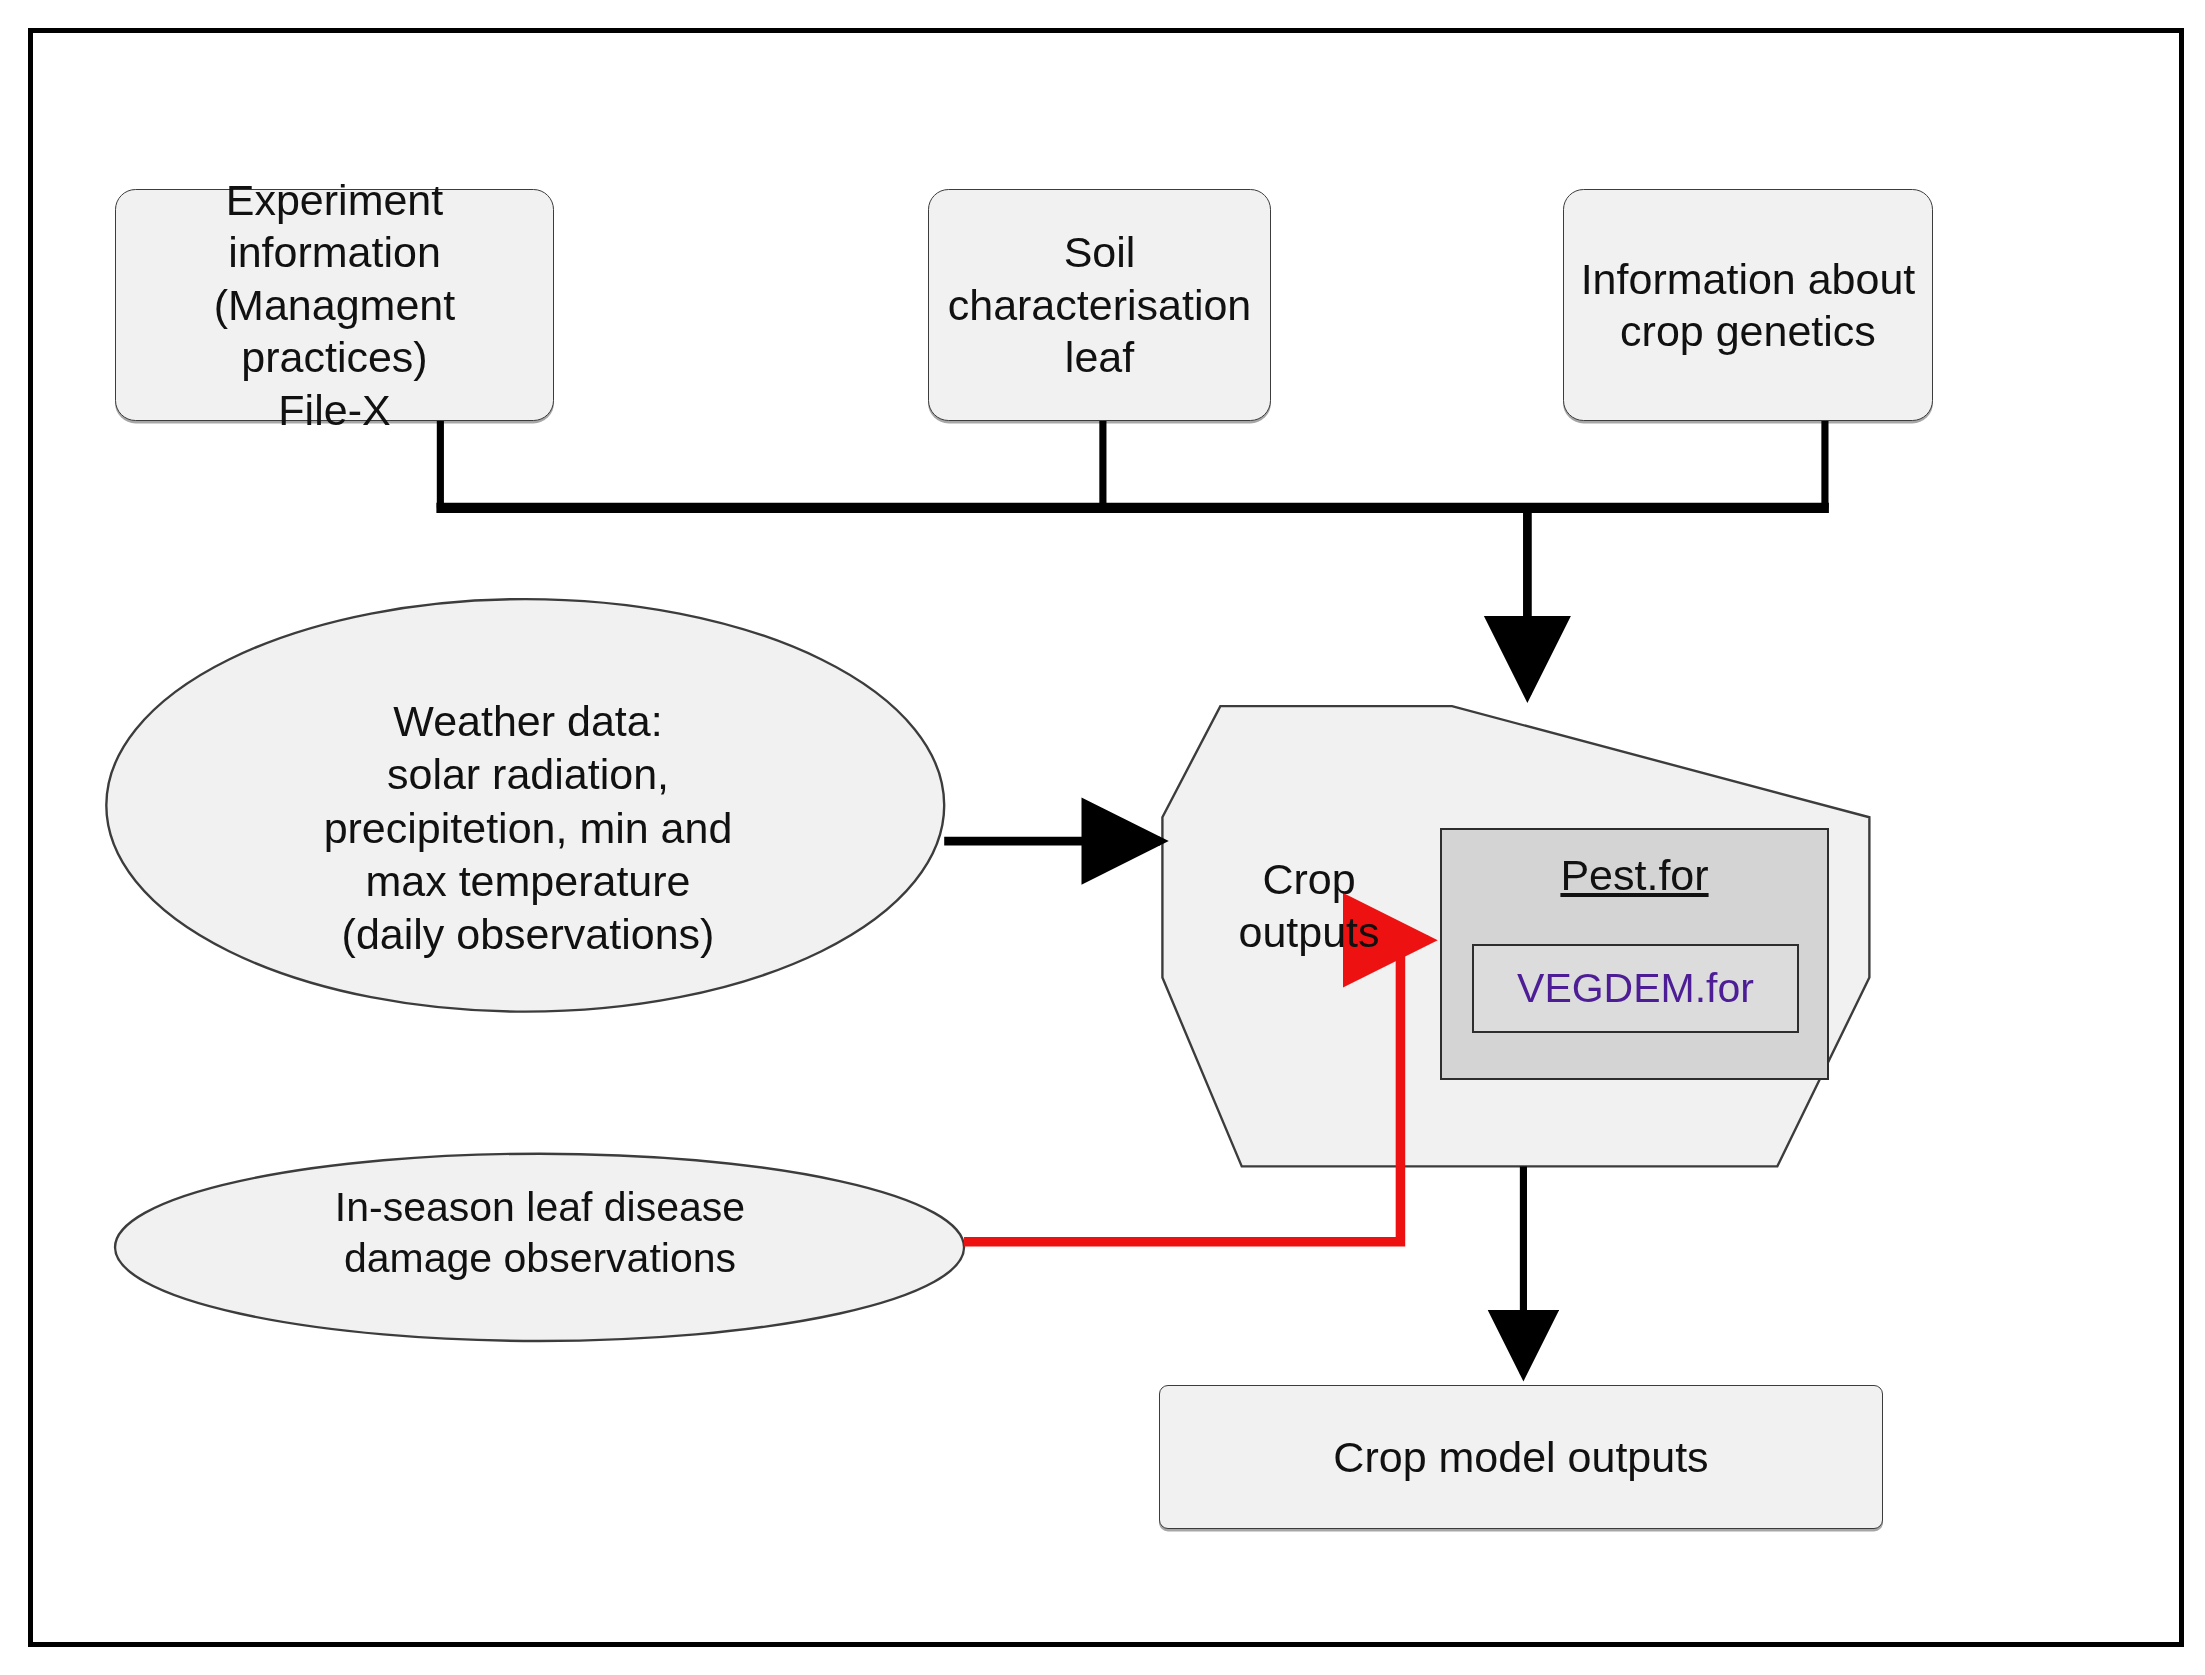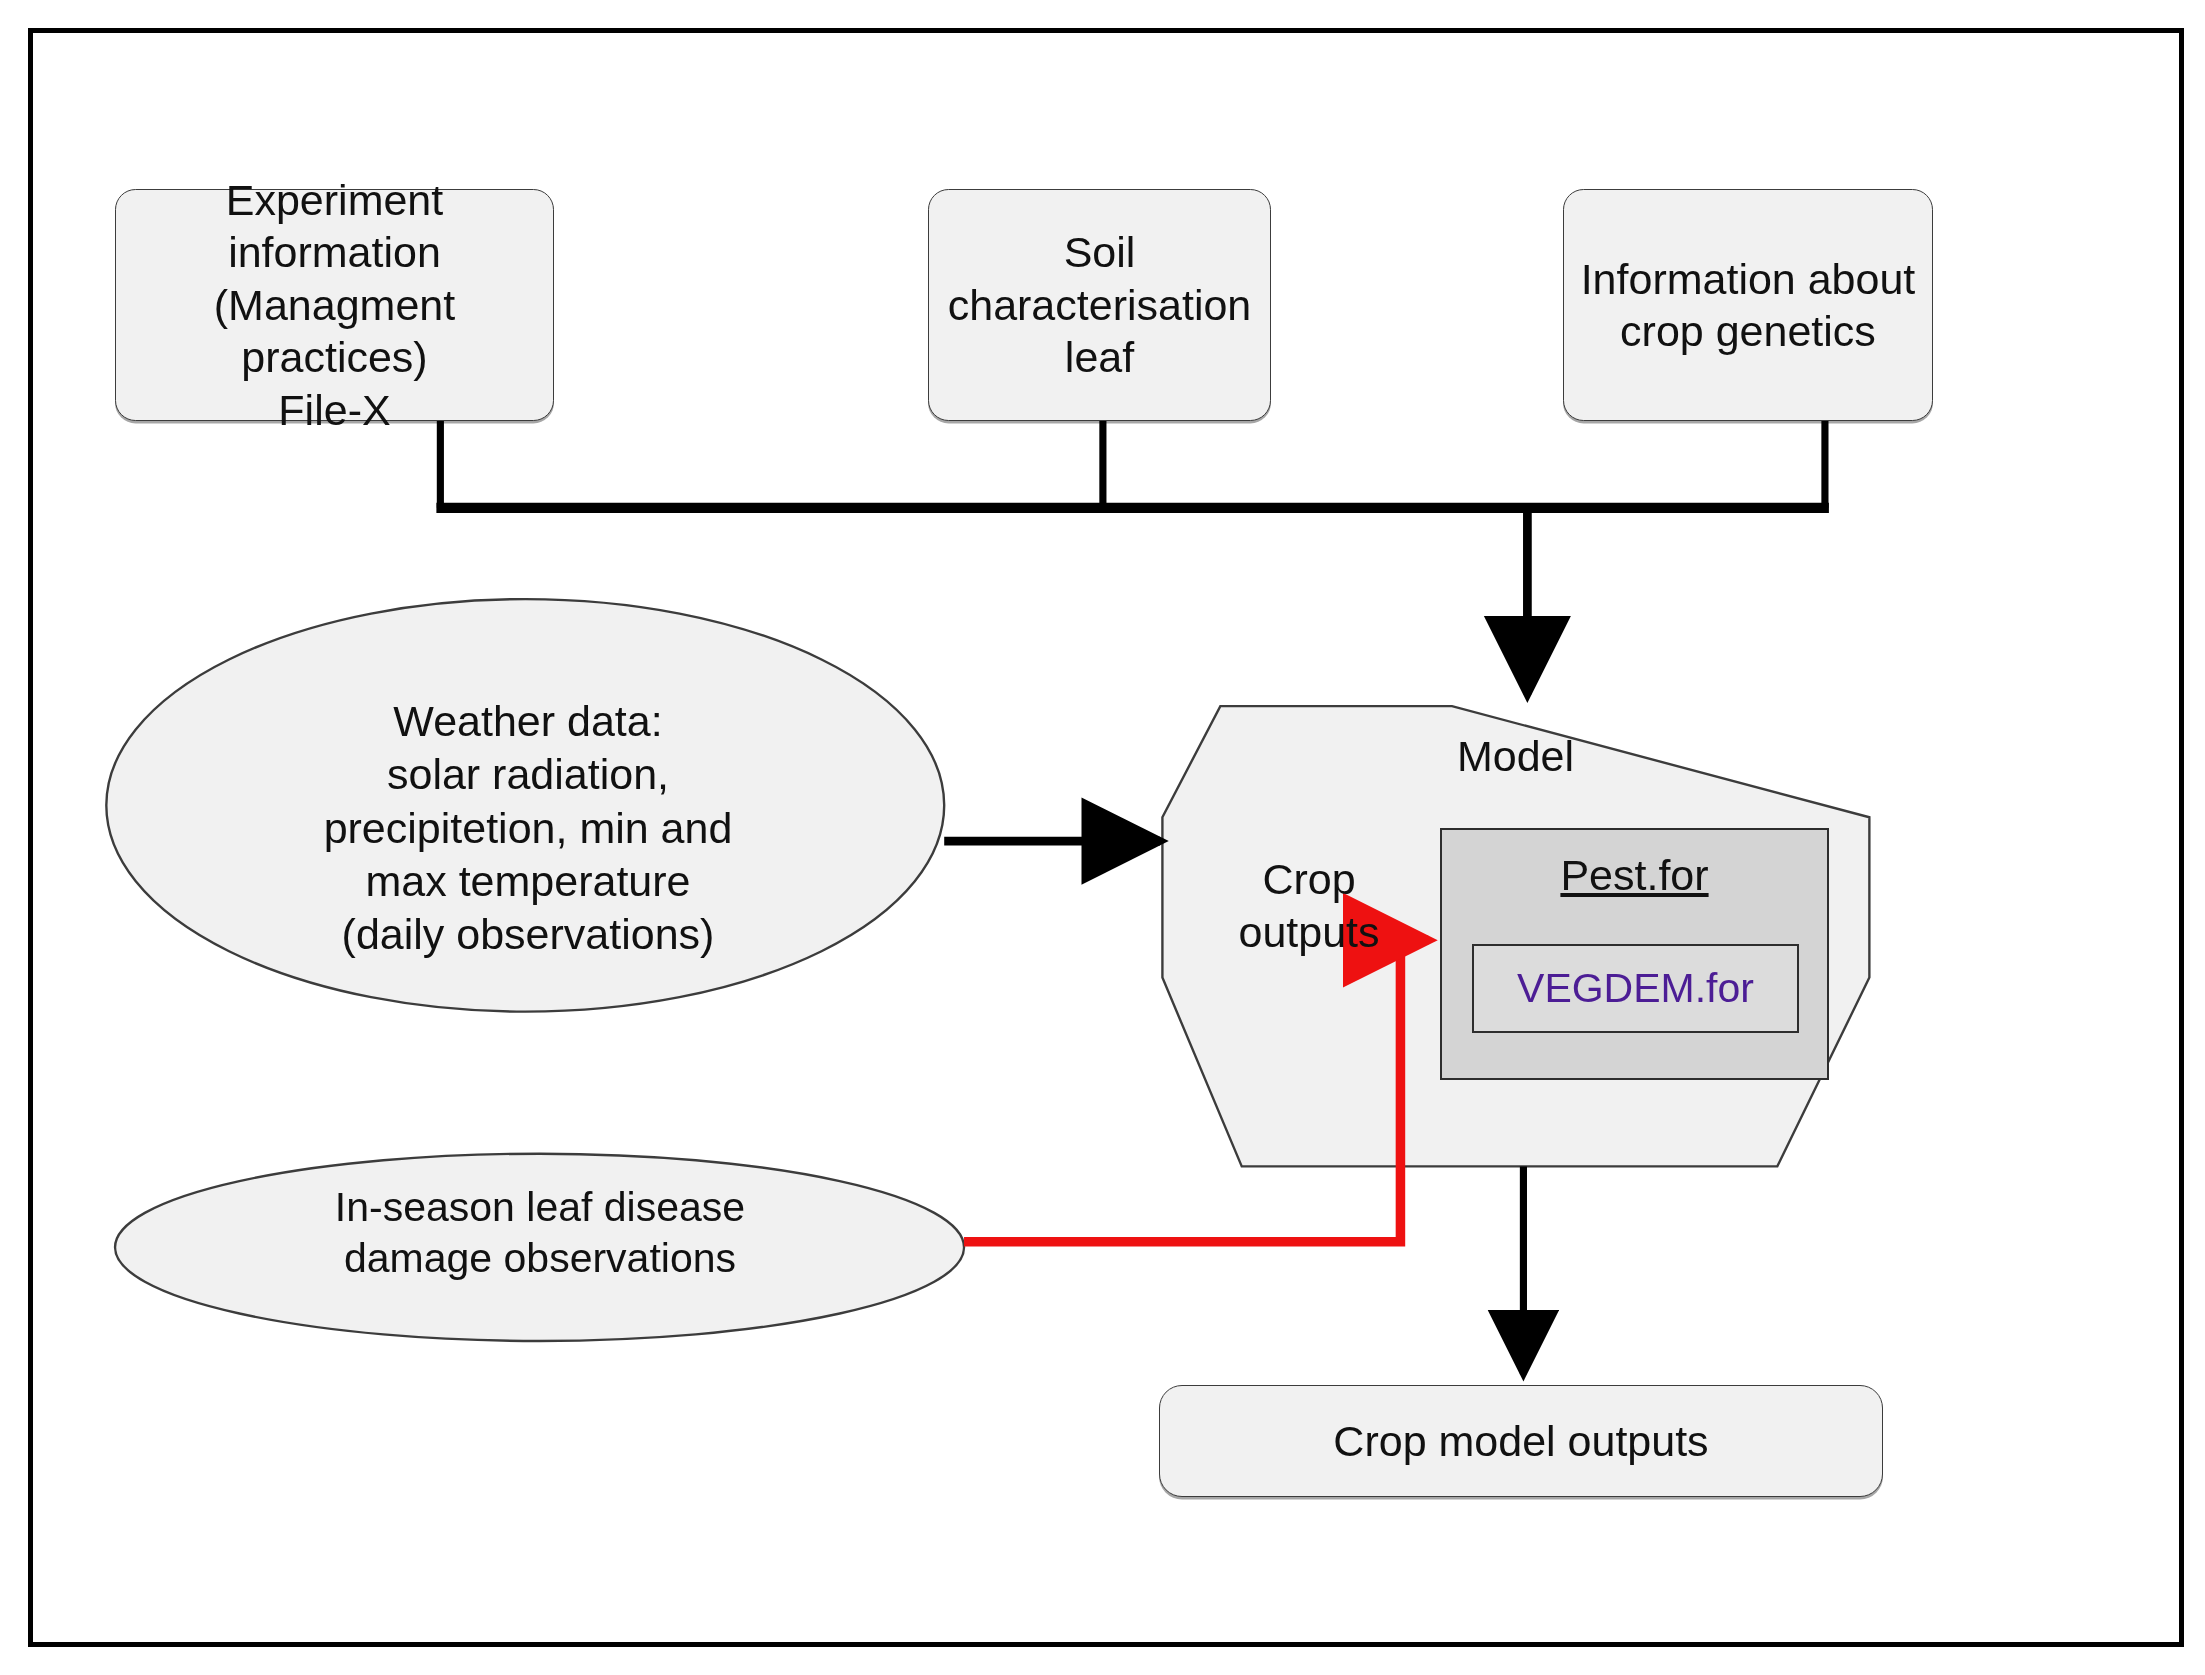--- a/index.html
+++ b/index.html
@@ -51,21 +51,21 @@
     color: #111111;
     font-size: 43px;
     line-height: 1.22;
     padding: 4.8px 11px;
     white-space: pre-line;
     box-shadow: 0 2.4px 0 rgba(0,0,0,0.35);
   }
   #box-experiment { left:115px; top:189px; width:439px; height:232px; }
   #box-soil       { left:928px; top:189px; width:343px; height:232px; }
   #box-genetics   { left:1563px; top:189px; width:370px; height:232px; }
-  #box-outputs    { left:1159px; top:1385px; width:724px; height:112px; border-radius: 23px; }
+  #box-outputs    { left:1159px; top:1385px; width:724px; height:144px; border-radius: 9px; }
 
   
   .shape-label {
     position: absolute;
     text-align: center;
     color: #111111;
     white-space: pre-line;
     line-height: 1.24;
     pointer-events: none;
   }
@@ -168,21 +168,20 @@
 
   <div class="shape-label" id="label-weather">Weather data:
 solar radiation,
 precipitetion, min and
 max temperature
 (daily observations)</div>
 
   <div class="shape-label" id="label-disease">In-season leaf disease
 damage observations</div>
 
-  <div class="shape-label" id="label-model">Model</div>
 
   <div class="shape-label" id="label-cropgrowth">Crop
 outputs</div>
 
   <div id="box-pest">
     <div id="label-pest">Pest.for</div>
   </div>
 
   <div id="box-vegdem">VEGDEM.for</div>
 

